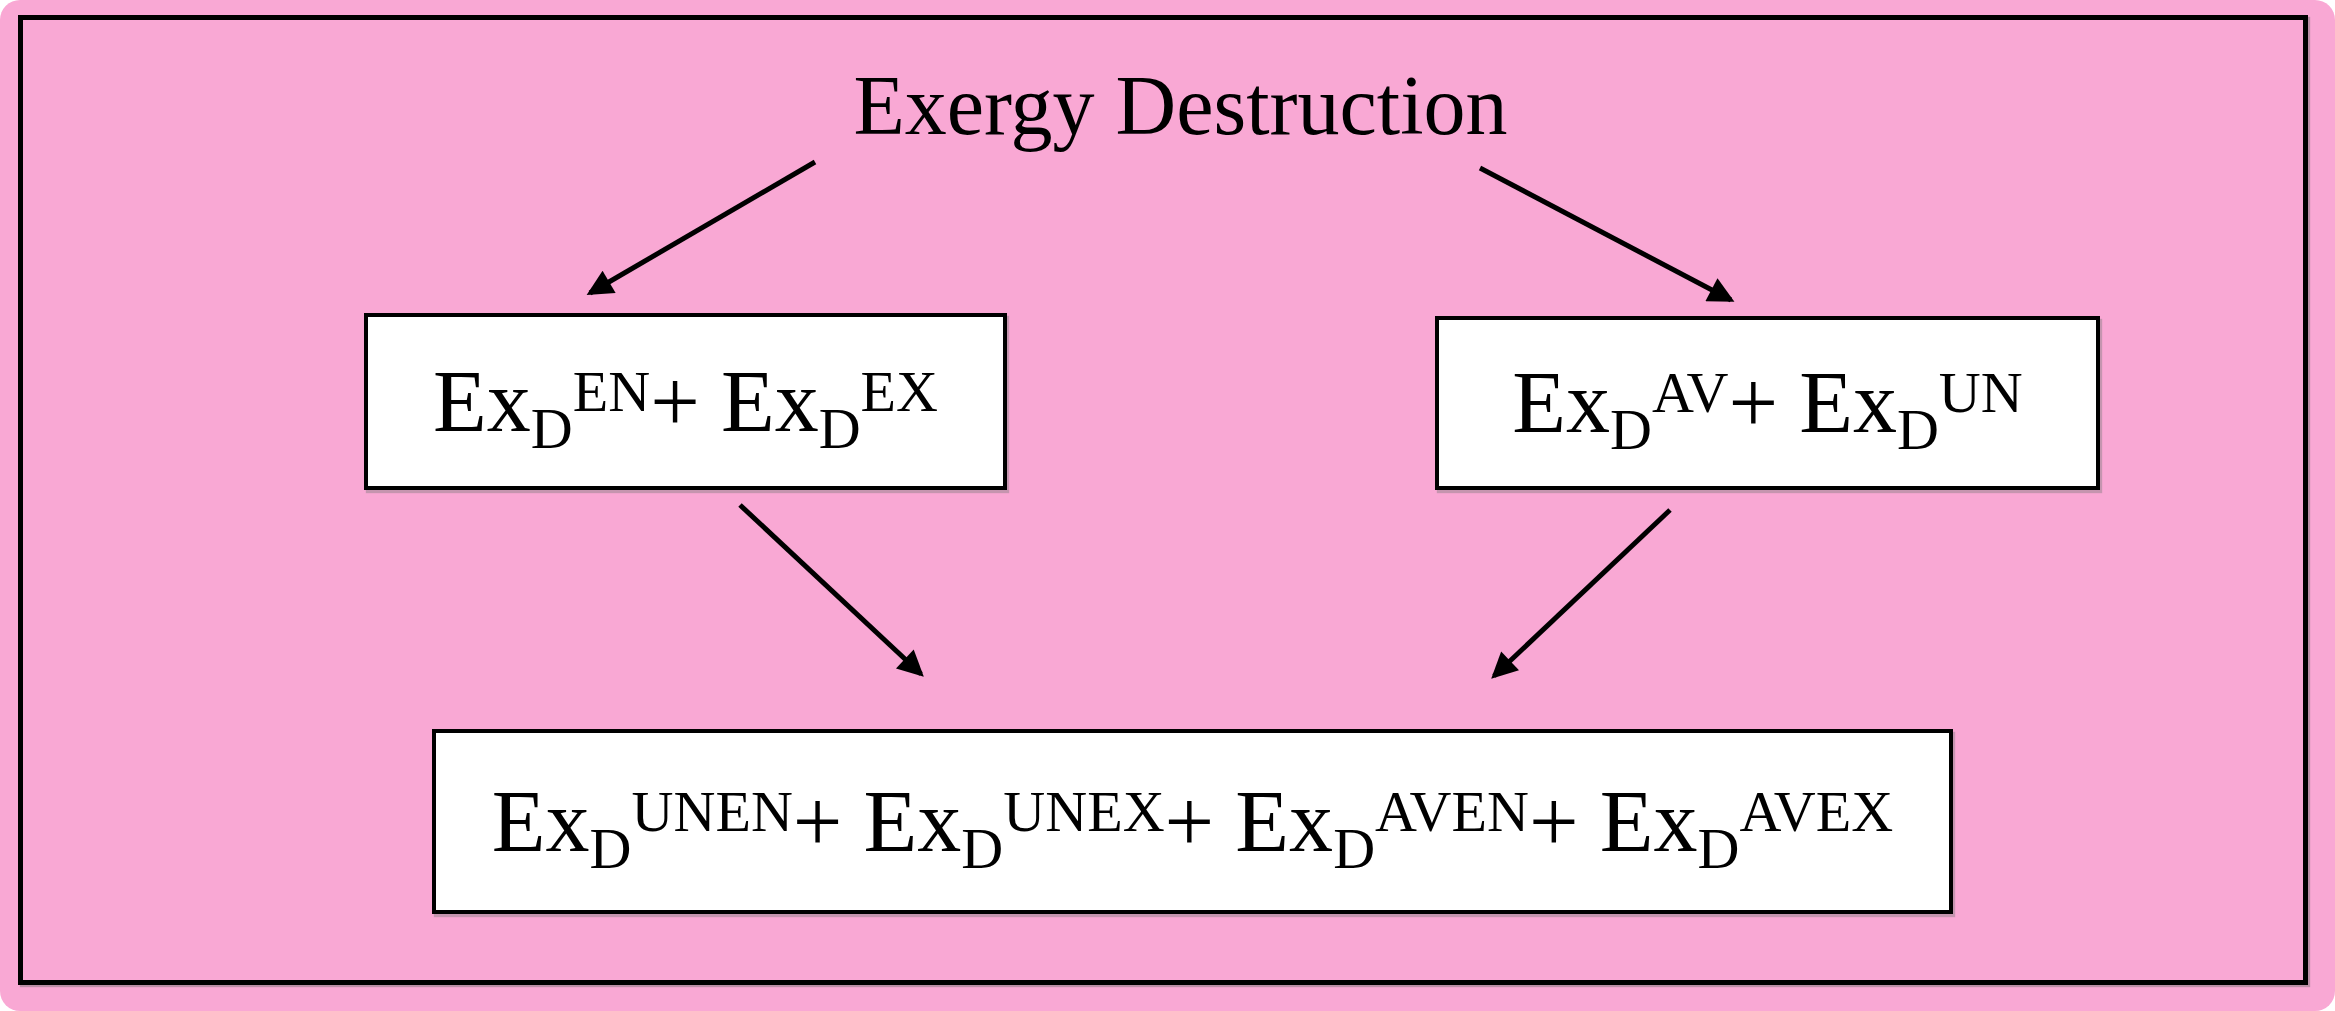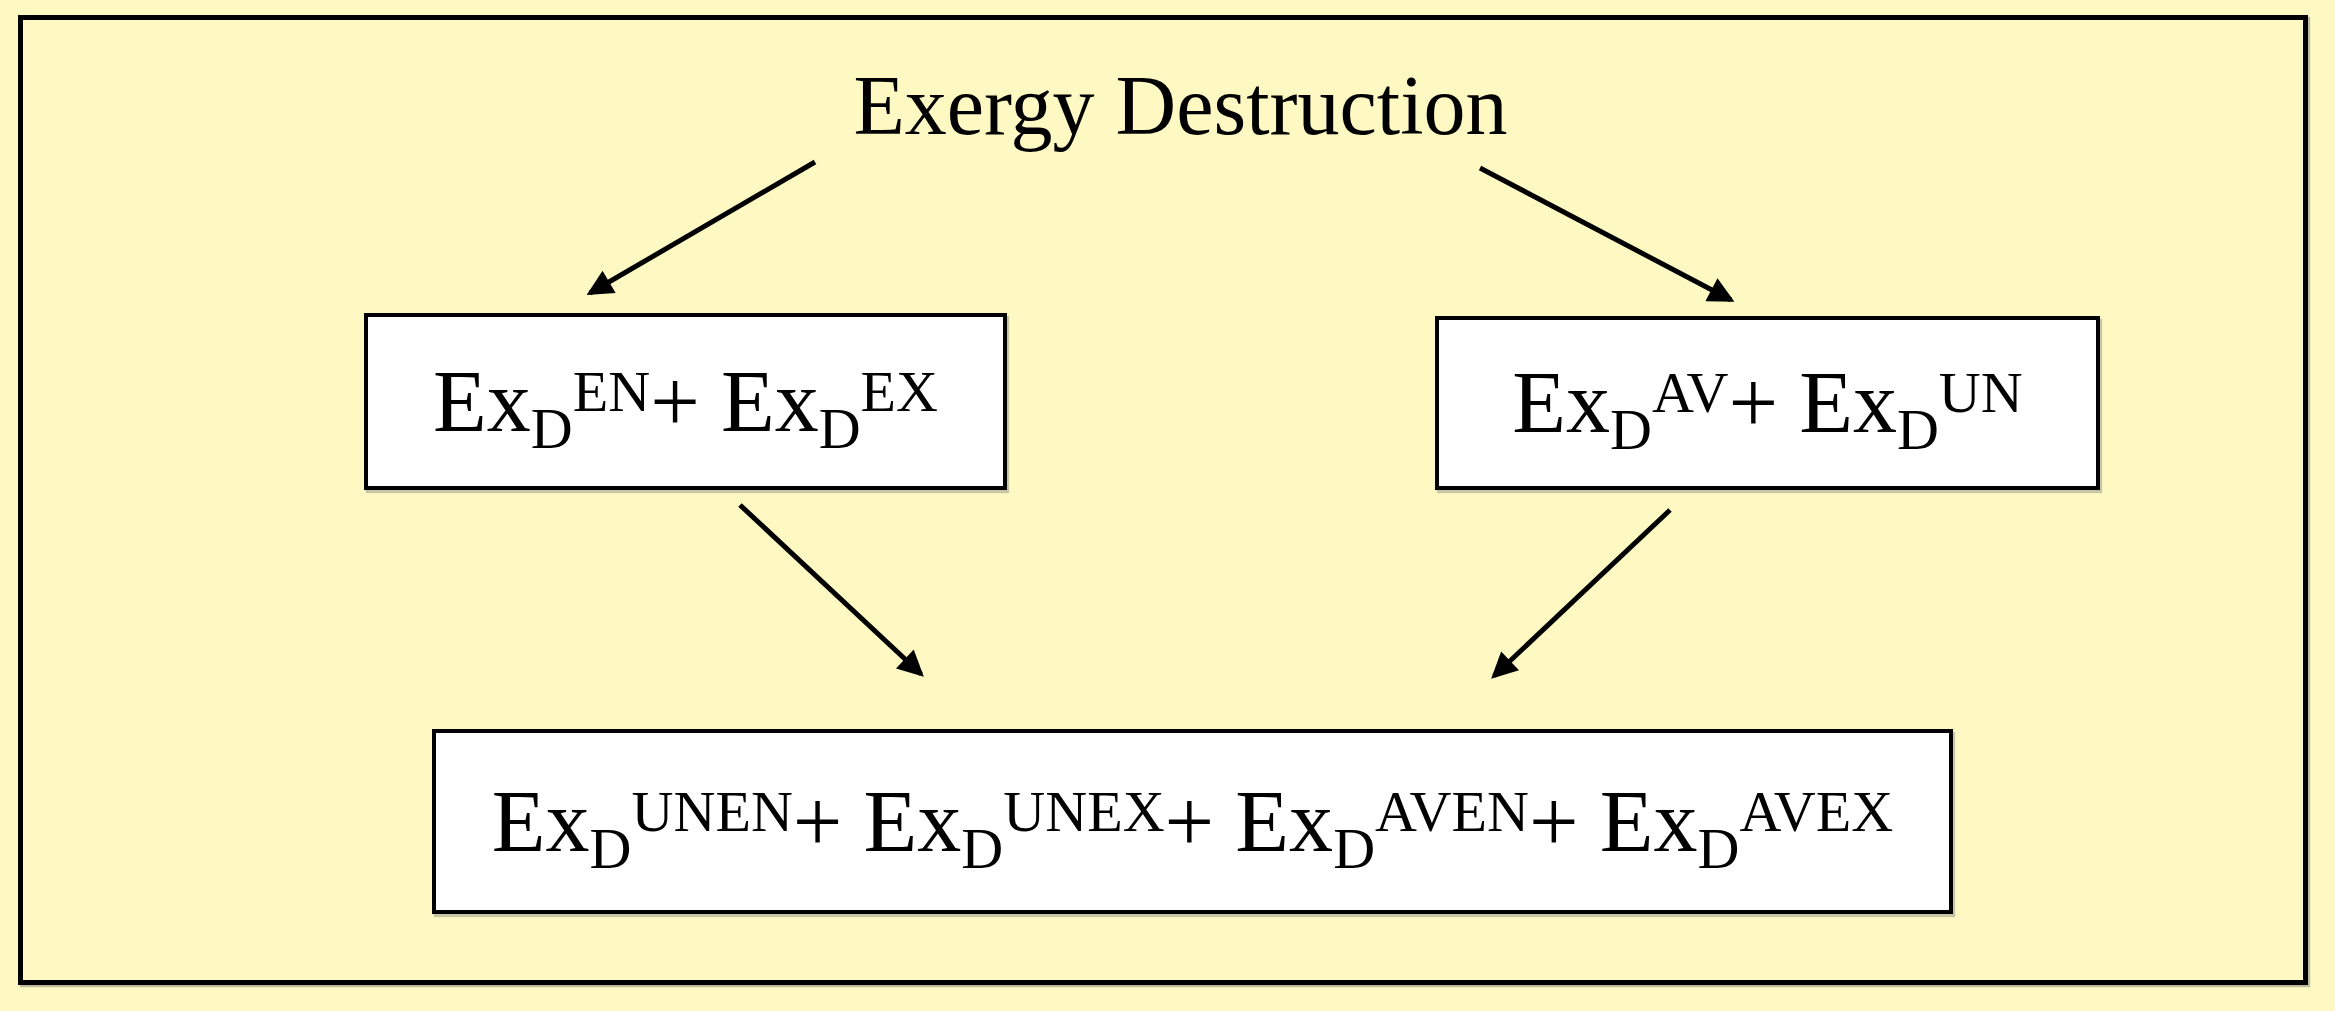--- a/index.html
+++ b/index.html
@@ -4,24 +4,25 @@
 <style>
   html, body {
     margin: 0;
     padding: 0;
     background: #ffffff;
   }
   #canvas {
     position: relative;
     width: 2335px;
     height: 1011px;
-    background: #fef9c3;
+    background: #f9a8d4;
     overflow: hidden;
     font-family: "Liberation Serif", "DejaVu Serif", serif;
     color: #000000;
+    border-radius: 20px;
   }
   .outer-frame {
     position: absolute;
     left: 18px;
     top: 15px;
     width: 2280px;
     height: 960px;
     border: 5px solid #000000;
     box-shadow: 2px 2px 1px rgba(110,110,110,0.45);
     background: transparent;

